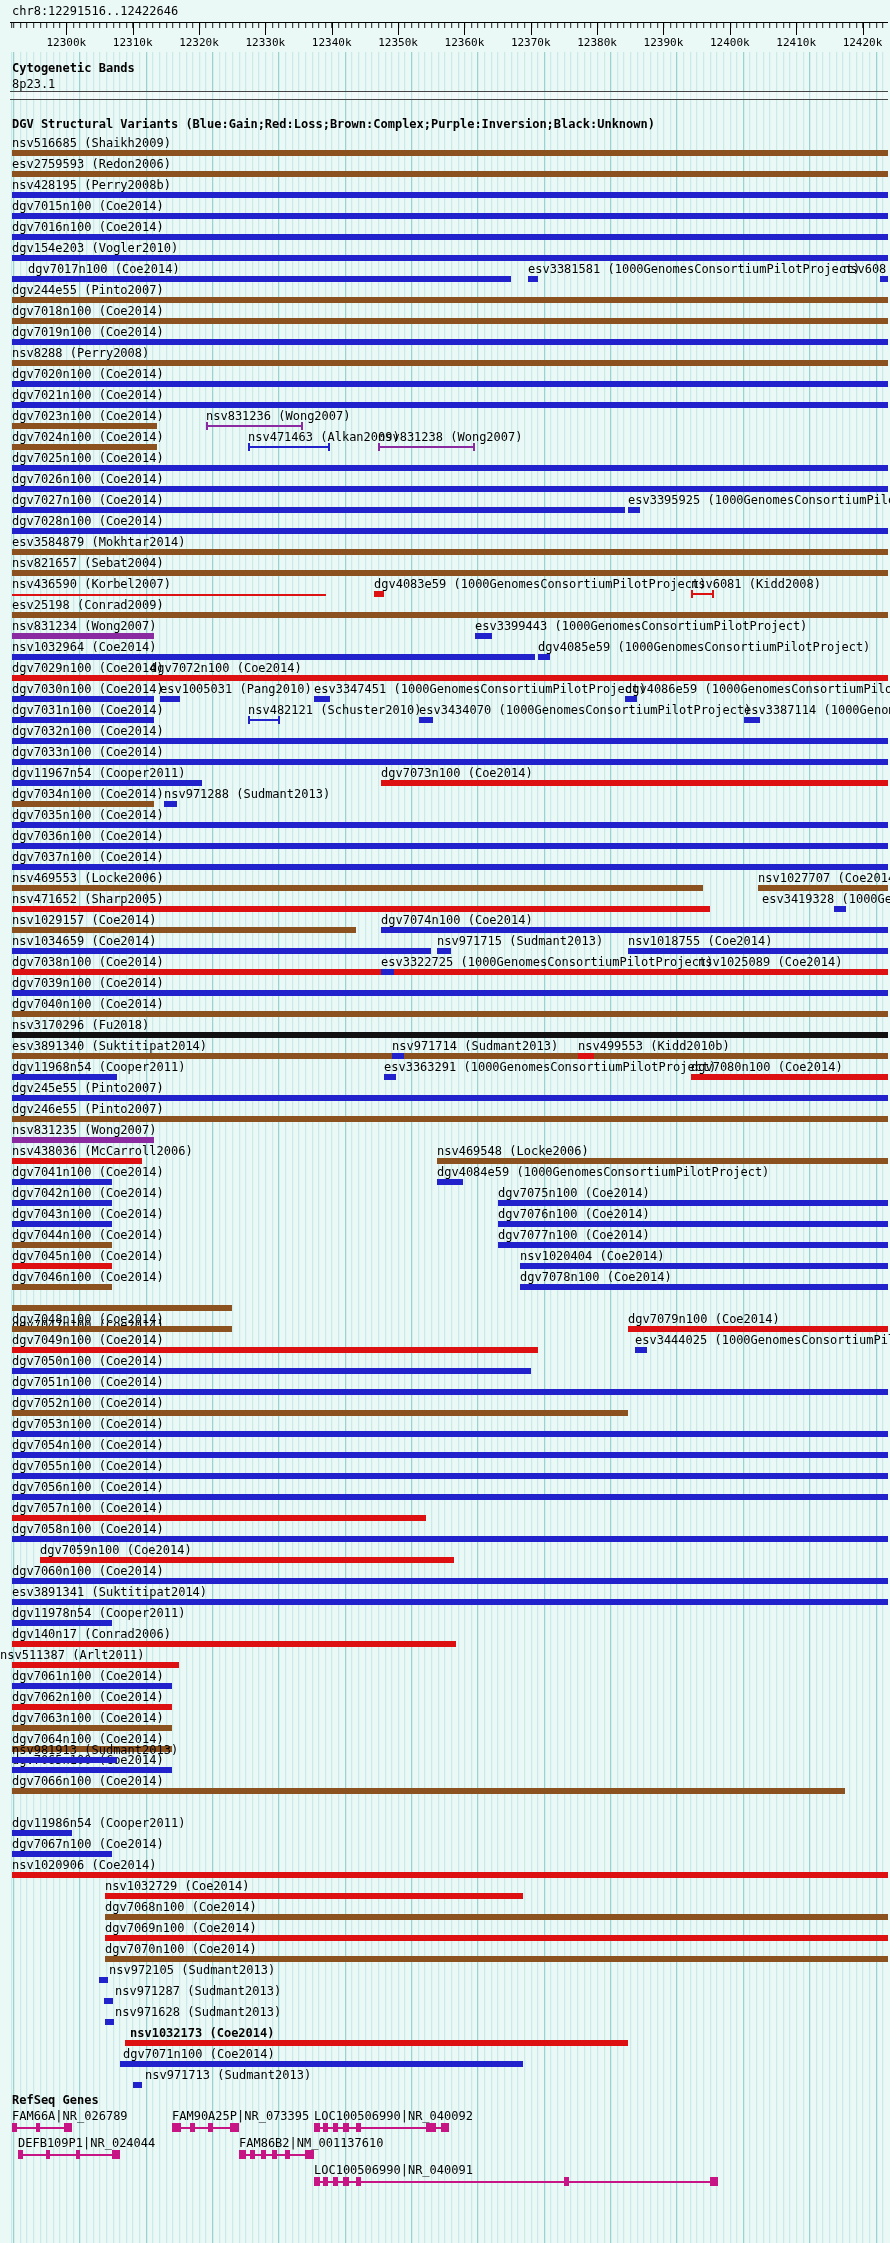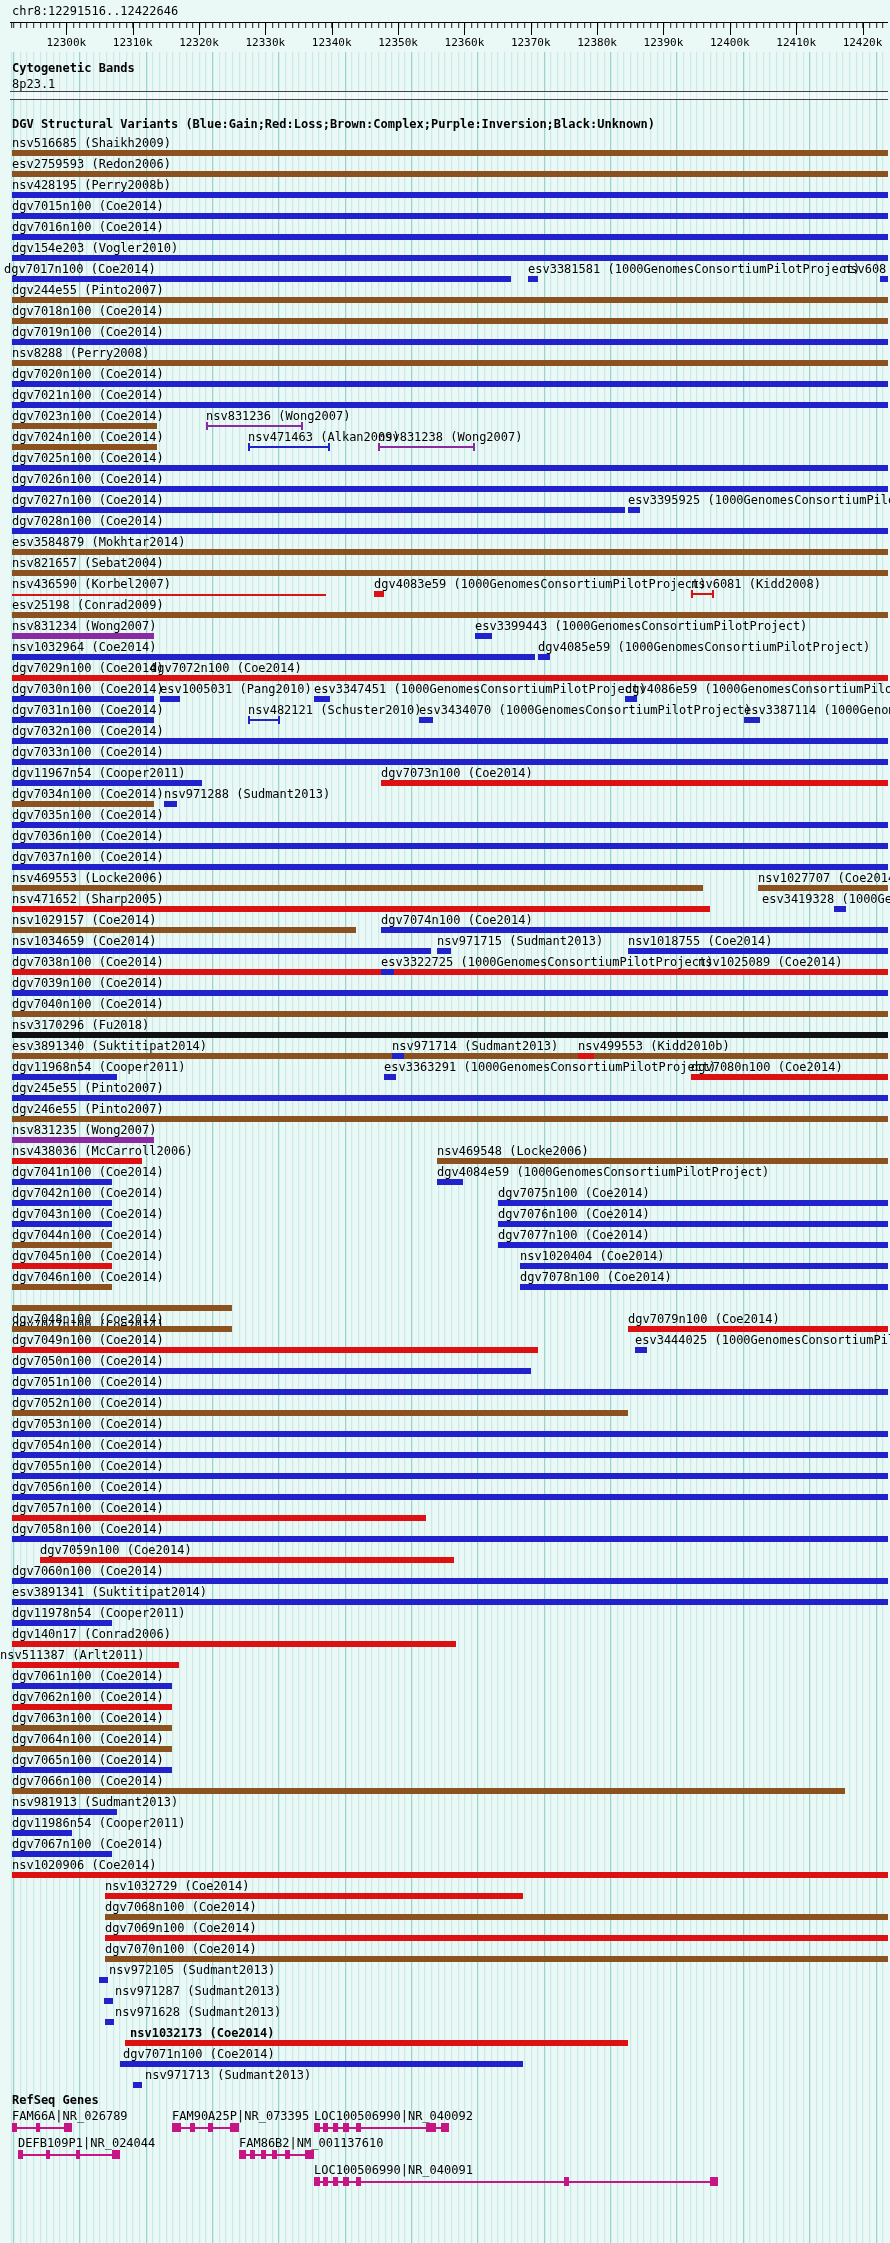--- a/index.html
+++ b/index.html
@@ -107,21 +107,21 @@
     </div>
     <div class="vrow" style="top: 221px;">
       <span class="vlabel" style="left: 12px;">dgv7016n100 (Coe2014)</span>
       <div class="vbar" style="left: 12px; width: 876px; background: rgb(34, 34, 204);"></div>
     </div>
     <div class="vrow" style="top: 242px;">
       <span class="vlabel" style="left: 12px;">dgv154e203 (Vogler2010)</span>
       <div class="vbar" style="left: 12px; width: 876px; background: rgb(34, 34, 204);"></div>
     </div>
     <div class="vrow" style="top: 263px;">
-      <span class="vlabel" style="left: 4px;">dgv7017n100 (Coe2014)</span>
+      <span class="vlabel" style="left: 28px;">dgv7017n100 (Coe2014)</span>
       <div class="vbar" style="left: 12px; width: 499px; background: rgb(34, 34, 204);"></div>
       <span class="vlabel" style="left: 528px;">esv3381581 (1000GenomesConsortiumPilotProject)</span>
       <div class="vbar" style="left: 528px; width: 10px; background: rgb(34, 34, 204);"></div>
       <span class="vlabel" style="left: 843px;">nsv608</span>
       <div class="vbar" style="left: 880px; width: 8px; background: rgb(34, 34, 204);"></div>
     </div>
     <div class="vrow" style="top: 284px;">
       <span class="vlabel" style="left: 12px;">dgv244e55 (Pinto2007)</span>
       <div class="vbar" style="left: 12px; width: 876px; background: rgb(139, 82, 32);"></div>
     </div>
@@ -474,21 +474,21 @@
       <div class="vbar" style="left: 12px; width: 160px; background: rgb(139, 82, 32);"></div>
     </div>
     <div class="vrow" style="top: 1754px;">
       <span class="vlabel" style="left: 12px;">dgv7065n100 (Coe2014)</span>
       <div class="vbar" style="left: 12px; width: 160px; background: rgb(34, 34, 204);"></div>
     </div>
     <div class="vrow" style="top: 1775px;">
       <span class="vlabel" style="left: 12px;">dgv7066n100 (Coe2014)</span>
       <div class="vbar" style="left: 12px; width: 833px; background: rgb(139, 82, 32);"></div>
     </div>
-    <div class="vrow" style="top: 1796px; text-decoration: underline;">
+    <div class="vrow" style="top: 1744px; text-decoration: underline;">
       <span class="vlabel" style="left: 12px;">nsv981913 (Sudmant2013)</span>
       <div class="vbar" style="left: 12px; width: 105px; background: rgb(34, 34, 204);"></div>
     </div>
     <div class="vrow" style="top: 1817px;">
       <span class="vlabel" style="left: 12px;">dgv11986n54 (Cooper2011)</span>
       <div class="vbar" style="left: 12px; width: 60px; background: rgb(34, 34, 204);"></div>
     </div>
     <div class="vrow" style="top: 1838px;">
       <span class="vlabel" style="left: 12px;">dgv7067n100 (Coe2014)</span>
       <div class="vbar" style="left: 12px; width: 100px; background: rgb(34, 34, 204);"></div>

